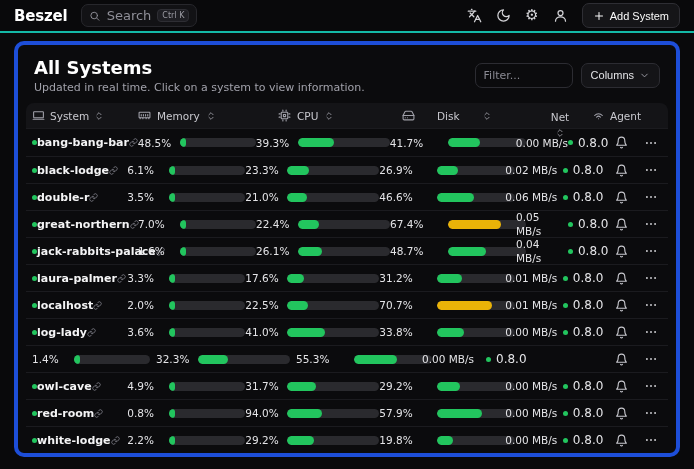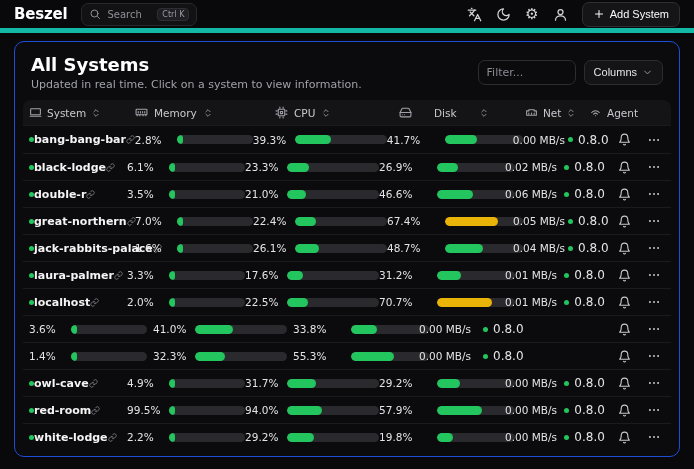--- a/index.html
+++ b/index.html
@@ -7,32 +7,32 @@
   body {
     background:#09090b;
     color:#fafafa;
     font-family:"DejaVu Sans","Liberation Sans",sans-serif;
     font-size:12px;
   }
   svg { fill:none; stroke:currentColor; stroke-width:2; stroke-linecap:round; stroke-linejoin:round; }
   svg.solid { fill:currentColor; stroke:none; }
 
   
-  .app-header { height:33px; display:flex; align-items:center; padding:0 14px; border-bottom:5px solid #14b8a6; gap:14px; }
+  .app-header { height:33px; display:flex; align-items:center; padding:0 14px; border-bottom:2px solid #14b8a6; gap:14px; }
   .logo { font-weight:800; font-size:15px; letter-spacing:-0.2px; color:#ffffff; cursor:pointer; }
   .search-box { display:flex; align-items:center; gap:6px; background:#121215; border:1px solid #27272c; border-radius:7px; height:23px; padding:0 7px; color:#8f8f98; width:116px; cursor:pointer; }
-  .search-box .s-label { font-size:10px; }
+  .search-box .s-label { font-size:13px; }
   .kbd { margin-left:auto; background:#1e1e23; border:1px solid #2e2e34; border-radius:4px; font-size:8px; padding:1px 4px; color:#9b9ba3; white-space:nowrap; }
   .header-right { margin-left:auto; display:flex; align-items:center; gap:14px; }
   .icon-btn { color:#d4d4d8; display:flex; align-items:center; cursor:pointer; }
   .gear-glyph { font-size:15px; line-height:1; color:#d4d4d8; }
   .add-btn { height:25px; padding:0 10px; border:1px solid #2e2e34; border-radius:7px; background:#151518; color:#fafafa; font-size:11px; display:flex; align-items:center; gap:5px; cursor:pointer; }
 
   
-  .card { margin:8px 14px 0; border:1px solid #1d4ed8; border-radius:10px; background:#0b0b0d; padding:10px 8px 8px; height:416px; }
+  .card { margin:8px 14px 0; border:4px solid #1d4ed8; border-radius:10px; background:#0b0b0d; padding:10px 8px 8px; height:416px; }
   .card-top { display:flex; justify-content:space-between; align-items:center; padding:0 8px; height:40px; margin-bottom:8px; }
   .page-title { font-size:18px; font-weight:700; color:#ffffff; }
   .page-subtitle { font-size:11px; color:#a1a1aa; margin-top:3px; }
   .top-controls { display:flex; align-items:center; gap:8px; }
   .filter-input { width:98px; height:25px; border:1px solid #2c2c32; border-radius:7px; background:transparent; color:#e4e4e7; font-size:11px; padding:0 8px; outline:none; font-family:inherit; }
   .filter-input::placeholder { color:#8a8a93; }
   .columns-btn { height:25px; padding:0 9px; border:1px solid #2c2c32; border-radius:7px; background:#141417; color:#e4e4e7; font-size:11px; display:flex; align-items:center; gap:5px; cursor:pointer; }
   .columns-btn svg { color:#a1a1aa; }
 
   
@@ -42,21 +42,21 @@
   .hcell svg { color:#a1a1aa; }
   .sort-glyph { color:#8a8a93; }
 
   .trow { display:flex; align-items:center; height:27px; padding:0 6px; cursor:pointer; }
   .trow + .trow { border-top:1px solid #1b1b1f; }
 
   .c-system { width:106px; display:flex; align-items:center; }
   .c-cpu    { width:124px; display:flex; align-items:center; gap:6px; }
   .c-mem    { width:140px; display:flex; align-items:center; gap:6px; }
   .c-disk   { width:126px; display:flex; align-items:center; gap:22px; }
-  .c-net    { width:64px; }
+  .c-net    { width:64px;flex-direction:column; }
   .c-agent  { width:58px; display:flex; align-items:center; gap:5px; }
   .c-actions{ flex:1; display:flex; justify-content:flex-end; align-items:center; gap:16px; padding-right:4px; }
 
   .dot { width:5px; height:5px; border-radius:50%; background:#22c55e; flex:none; }
   .sysname { font-size:11px; font-weight:600; color:#f4f4f5; white-space:nowrap; }
   .linkicon { color:#8a8a93; flex:none; }
   .pct { width:36px; font-size:10.5px; color:#e4e4e7; flex:none; }
   .track { height:9px; background:#2a2a2e; border-radius:5px; overflow:hidden; flex:none; }
   .c-cpu  .track { width:76px; }
   .c-mem  .track { width:92px; }
@@ -205,21 +205,21 @@
   <div class="trow">
     <div class="cell c-system">
       <span class="dot"></span>
       <span class="sysname">bang-bang-bar</span>
       <svg class="linkicon" width="9" height="9" viewBox="0 0 24 24">
               <path d="M10 13a5 5 0 0 0 7.54.54l3-3a5 5 0 0 0-7.07-7.07l-1.72 1.71"></path>
               <path d="M14 11a5 5 0 0 0-7.54-.54l-3 3a5 5 0 0 0 7.07 7.07l1.71-1.71"></path>
             </svg>
     </div>
     <div class="cell c-cpu">
-      <span class="pct">2.8%</span>
+      <span class="pct">48.5%</span>
       <div class="track">
               <div class="fill" style="width: 2.8%;"></div>
             </div>
     </div>
     <div class="cell c-mem">
       <span class="pct">39.3%</span>
       <div class="track">
               <div class="fill" style="width: 39.3%;"></div>
             </div>
     </div>
@@ -525,20 +525,28 @@
             </svg>
       <svg class="more solid" width="14" height="14" viewBox="0 0 24 24">
               <circle cx="5" cy="12" r="1.6"></circle>
               <circle cx="12" cy="12" r="1.6"></circle>
               <circle cx="19" cy="12" r="1.6"></circle>
             </svg>
     </div>
   </div>
 
   <div class="trow">
+    <div class="cell c-system">
+      <span class="dot"></span>
+      <span class="sysname">log-lady</span>
+      <svg class="linkicon" width="9" height="9" viewBox="0 0 24 24">
+              <path d="M10 13a5 5 0 0 0 7.54.54l3-3a5 5 0 0 0-7.07-7.07l-1.72 1.71"></path>
+              <path d="M14 11a5 5 0 0 0-7.54-.54l-3 3a5 5 0 0 0 7.07 7.07l1.71-1.71"></path>
+            </svg>
+    </div>
     <div class="cell c-cpu">
       <span class="pct">3.6%</span>
       <div class="track">
               <div class="fill" style="width: 3.6%;"></div>
             </div>
     </div>
     <div class="cell c-mem">
       <span class="pct">41.0%</span>
       <div class="track">
               <div class="fill" style="width: 41%;"></div>
@@ -659,21 +667,21 @@
   <div class="trow">
     <div class="cell c-system">
       <span class="dot"></span>
       <span class="sysname">red-room</span>
       <svg class="linkicon" width="9" height="9" viewBox="0 0 24 24">
               <path d="M10 13a5 5 0 0 0 7.54.54l3-3a5 5 0 0 0-7.07-7.07l-1.72 1.71"></path>
               <path d="M14 11a5 5 0 0 0-7.54-.54l-3 3a5 5 0 0 0 7.07 7.07l1.71-1.71"></path>
             </svg>
     </div>
     <div class="cell c-cpu">
-      <span class="pct">99.5%</span>
+      <span class="pct">0.8%</span>
       <div class="track">
               <div class="fill" style="width: 0.8%;"></div>
             </div>
     </div>
     <div class="cell c-mem">
       <span class="pct">94.0%</span>
       <div class="track">
               <div class="fill" style="width: 38%;"></div>
             </div>
     </div>

